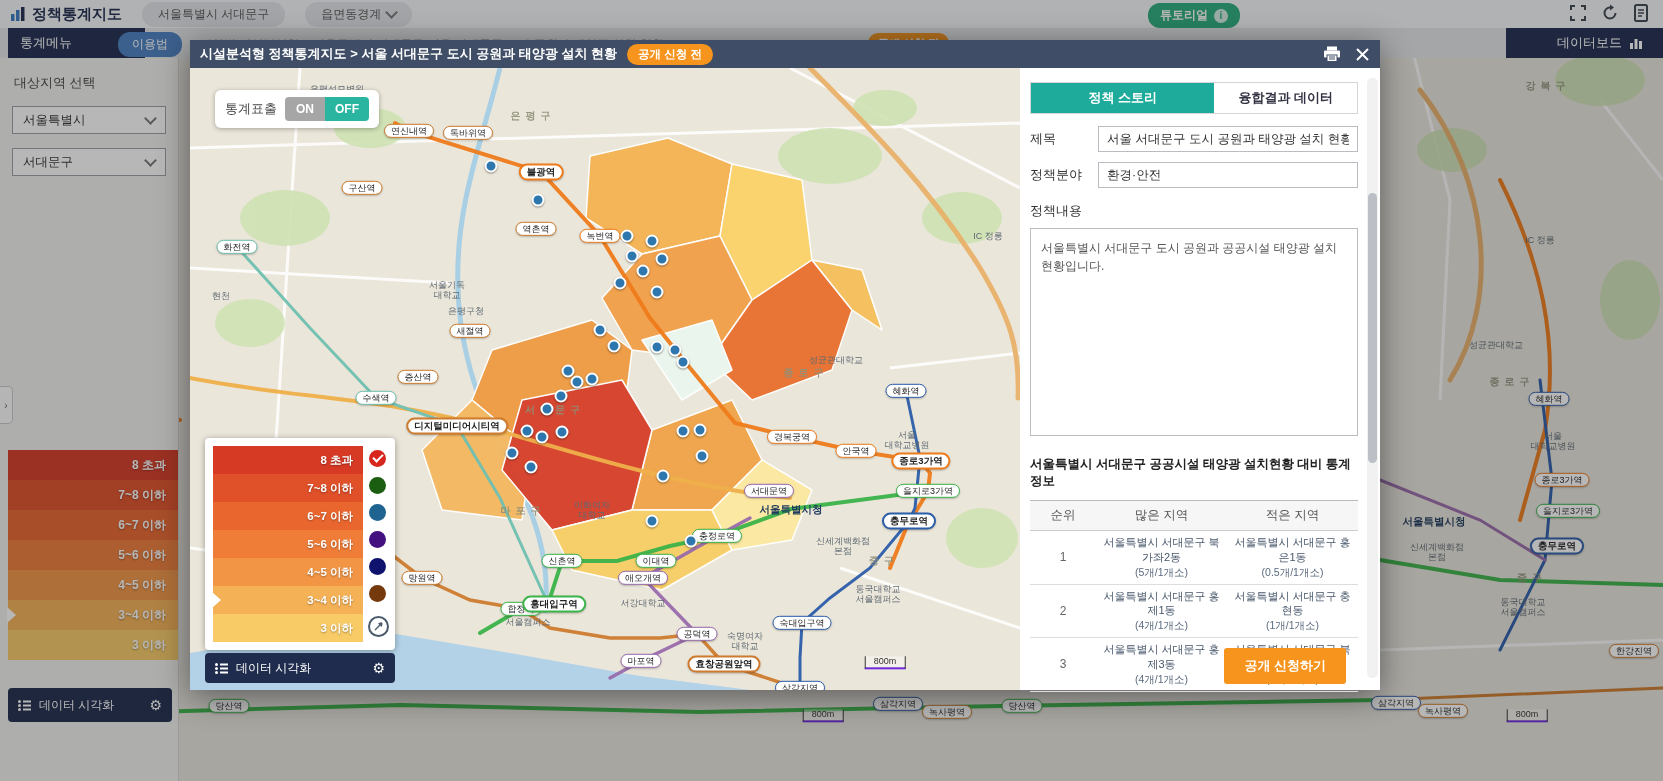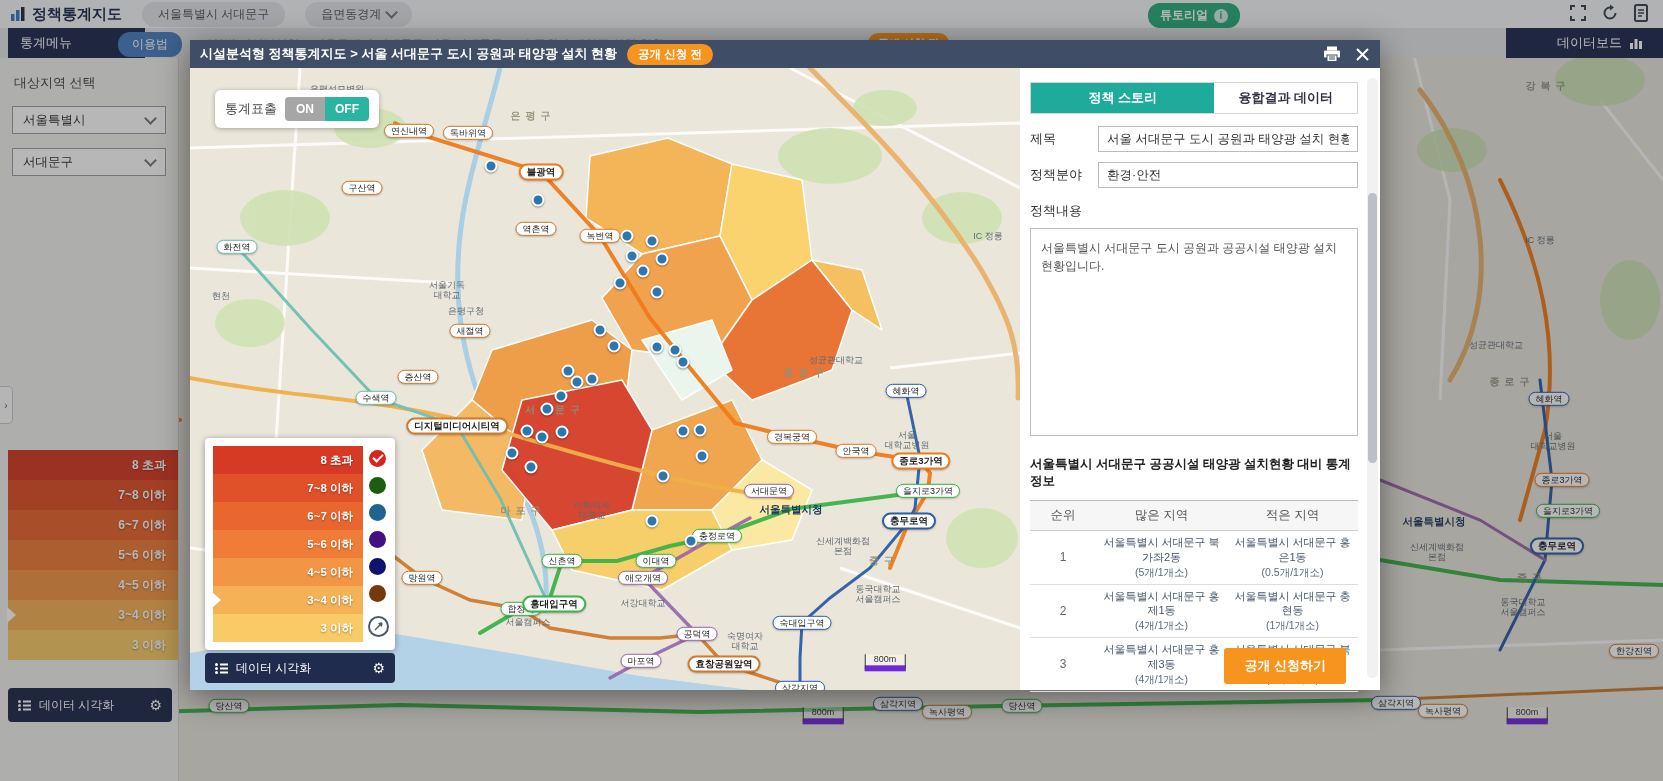--- a/index.html
+++ b/index.html
@@ -40,21 +40,21 @@
   .gear{color:#fff;font-size:14px;line-height:1;}
   .edge-tab{position:absolute;left:0;top:386px;width:12px;height:36px;background:#fdfdfd;border:1px solid #c9c9c9;border-left:none;border-radius:0 5px 5px 0;z-index:11;display:flex;align-items:center;justify-content:center;font-size:10px;color:#666;}
 
   
   .mlabel{position:absolute;transform:translate(-50%,-50%);white-space:pre-line;text-align:center;line-height:1.15;}
   .k-pill,.k-pillbold{background:#fff;border:1.2px solid #888;border-radius:9px;padding:1px 6px;font-size:9px;color:#222;white-space:nowrap;box-shadow:0 1px 2px rgba(0,0,0,.25);}
   .k-pillbold{font-weight:bold;border-width:2px;font-size:9.5px;}
   .k-text{font-size:9px;color:#5f6a72;}
   .k-bold{font-size:10.5px;color:#1e3a5c;font-weight:bold;}
   .k-district{font-size:10px;color:#8f9079;font-weight:bold;letter-spacing:5px;opacity:.9;white-space:nowrap;}
-  .k-scale{font-size:9px;color:#333;border-left:1px solid #333;border-right:1px solid #333;border-bottom:6px solid #6d28d9;padding:0 8px 1px 8px;background:rgba(255,255,255,.4);}
+  .k-scale{font-size:9px;color:#333;border-left:1px solid #333;border-right:1px solid #333;border-bottom:2px solid #6d28d9;padding:0 8px 1px 8px;background:rgba(255,255,255,.4);}
   .map-point{position:absolute;width:9px;height:9px;border-radius:50%;background:#2e77ae;border:2px solid #fff;box-shadow:0 1px 2px rgba(0,0,0,.4);transform:translate(-50%,-50%);}
 
   
   .overlay{position:absolute;inset:0;background:rgba(30,30,32,.32);z-index:40;}
 
   
   .modal{position:absolute;left:190px;top:40px;width:1190px;height:650px;z-index:50;box-shadow:0 6px 30px rgba(0,0,0,.45);background:#fff;}
   .modal-header{height:28px;background:#3f4e66;display:flex;align-items:center;color:#fff;padding:0 10px;gap:10px;}
   .modal-bc{font-size:13px;font-weight:bold;white-space:nowrap;}
   .modal-badge{background:#f7941d;color:#fff;font-size:11.5px;font-weight:bold;border-radius:11px;padding:3px 11px;white-space:nowrap;}

